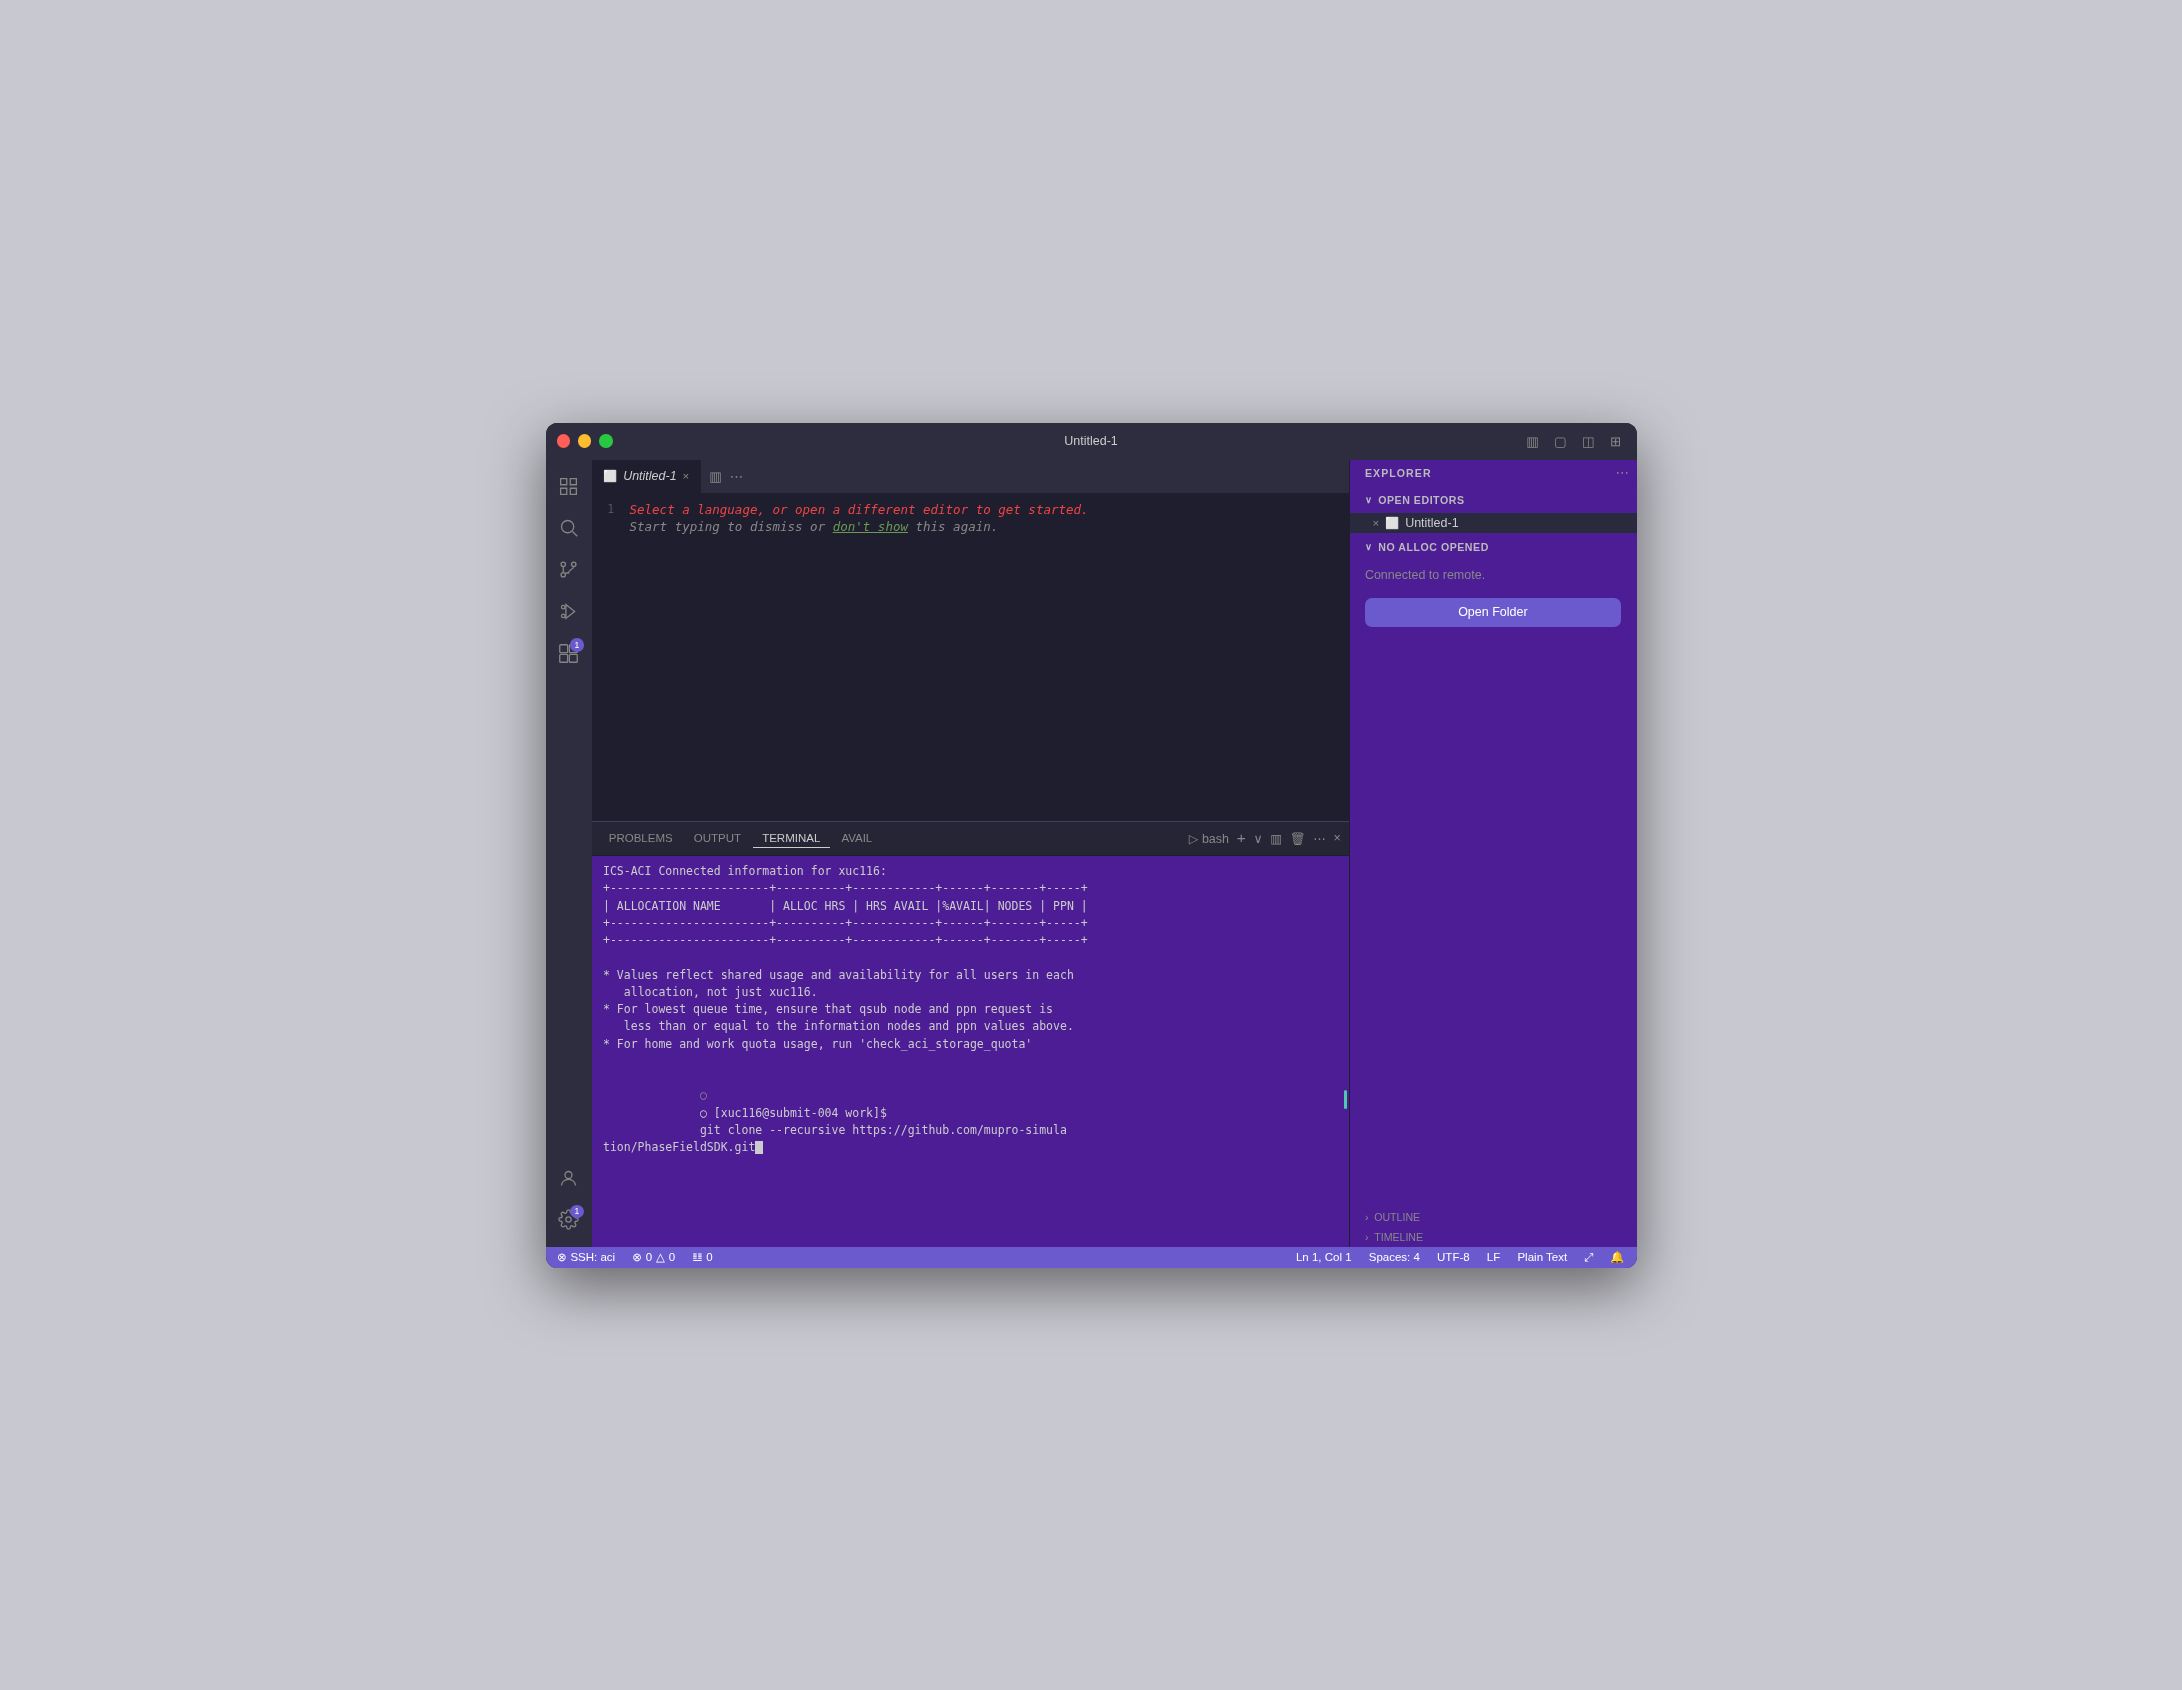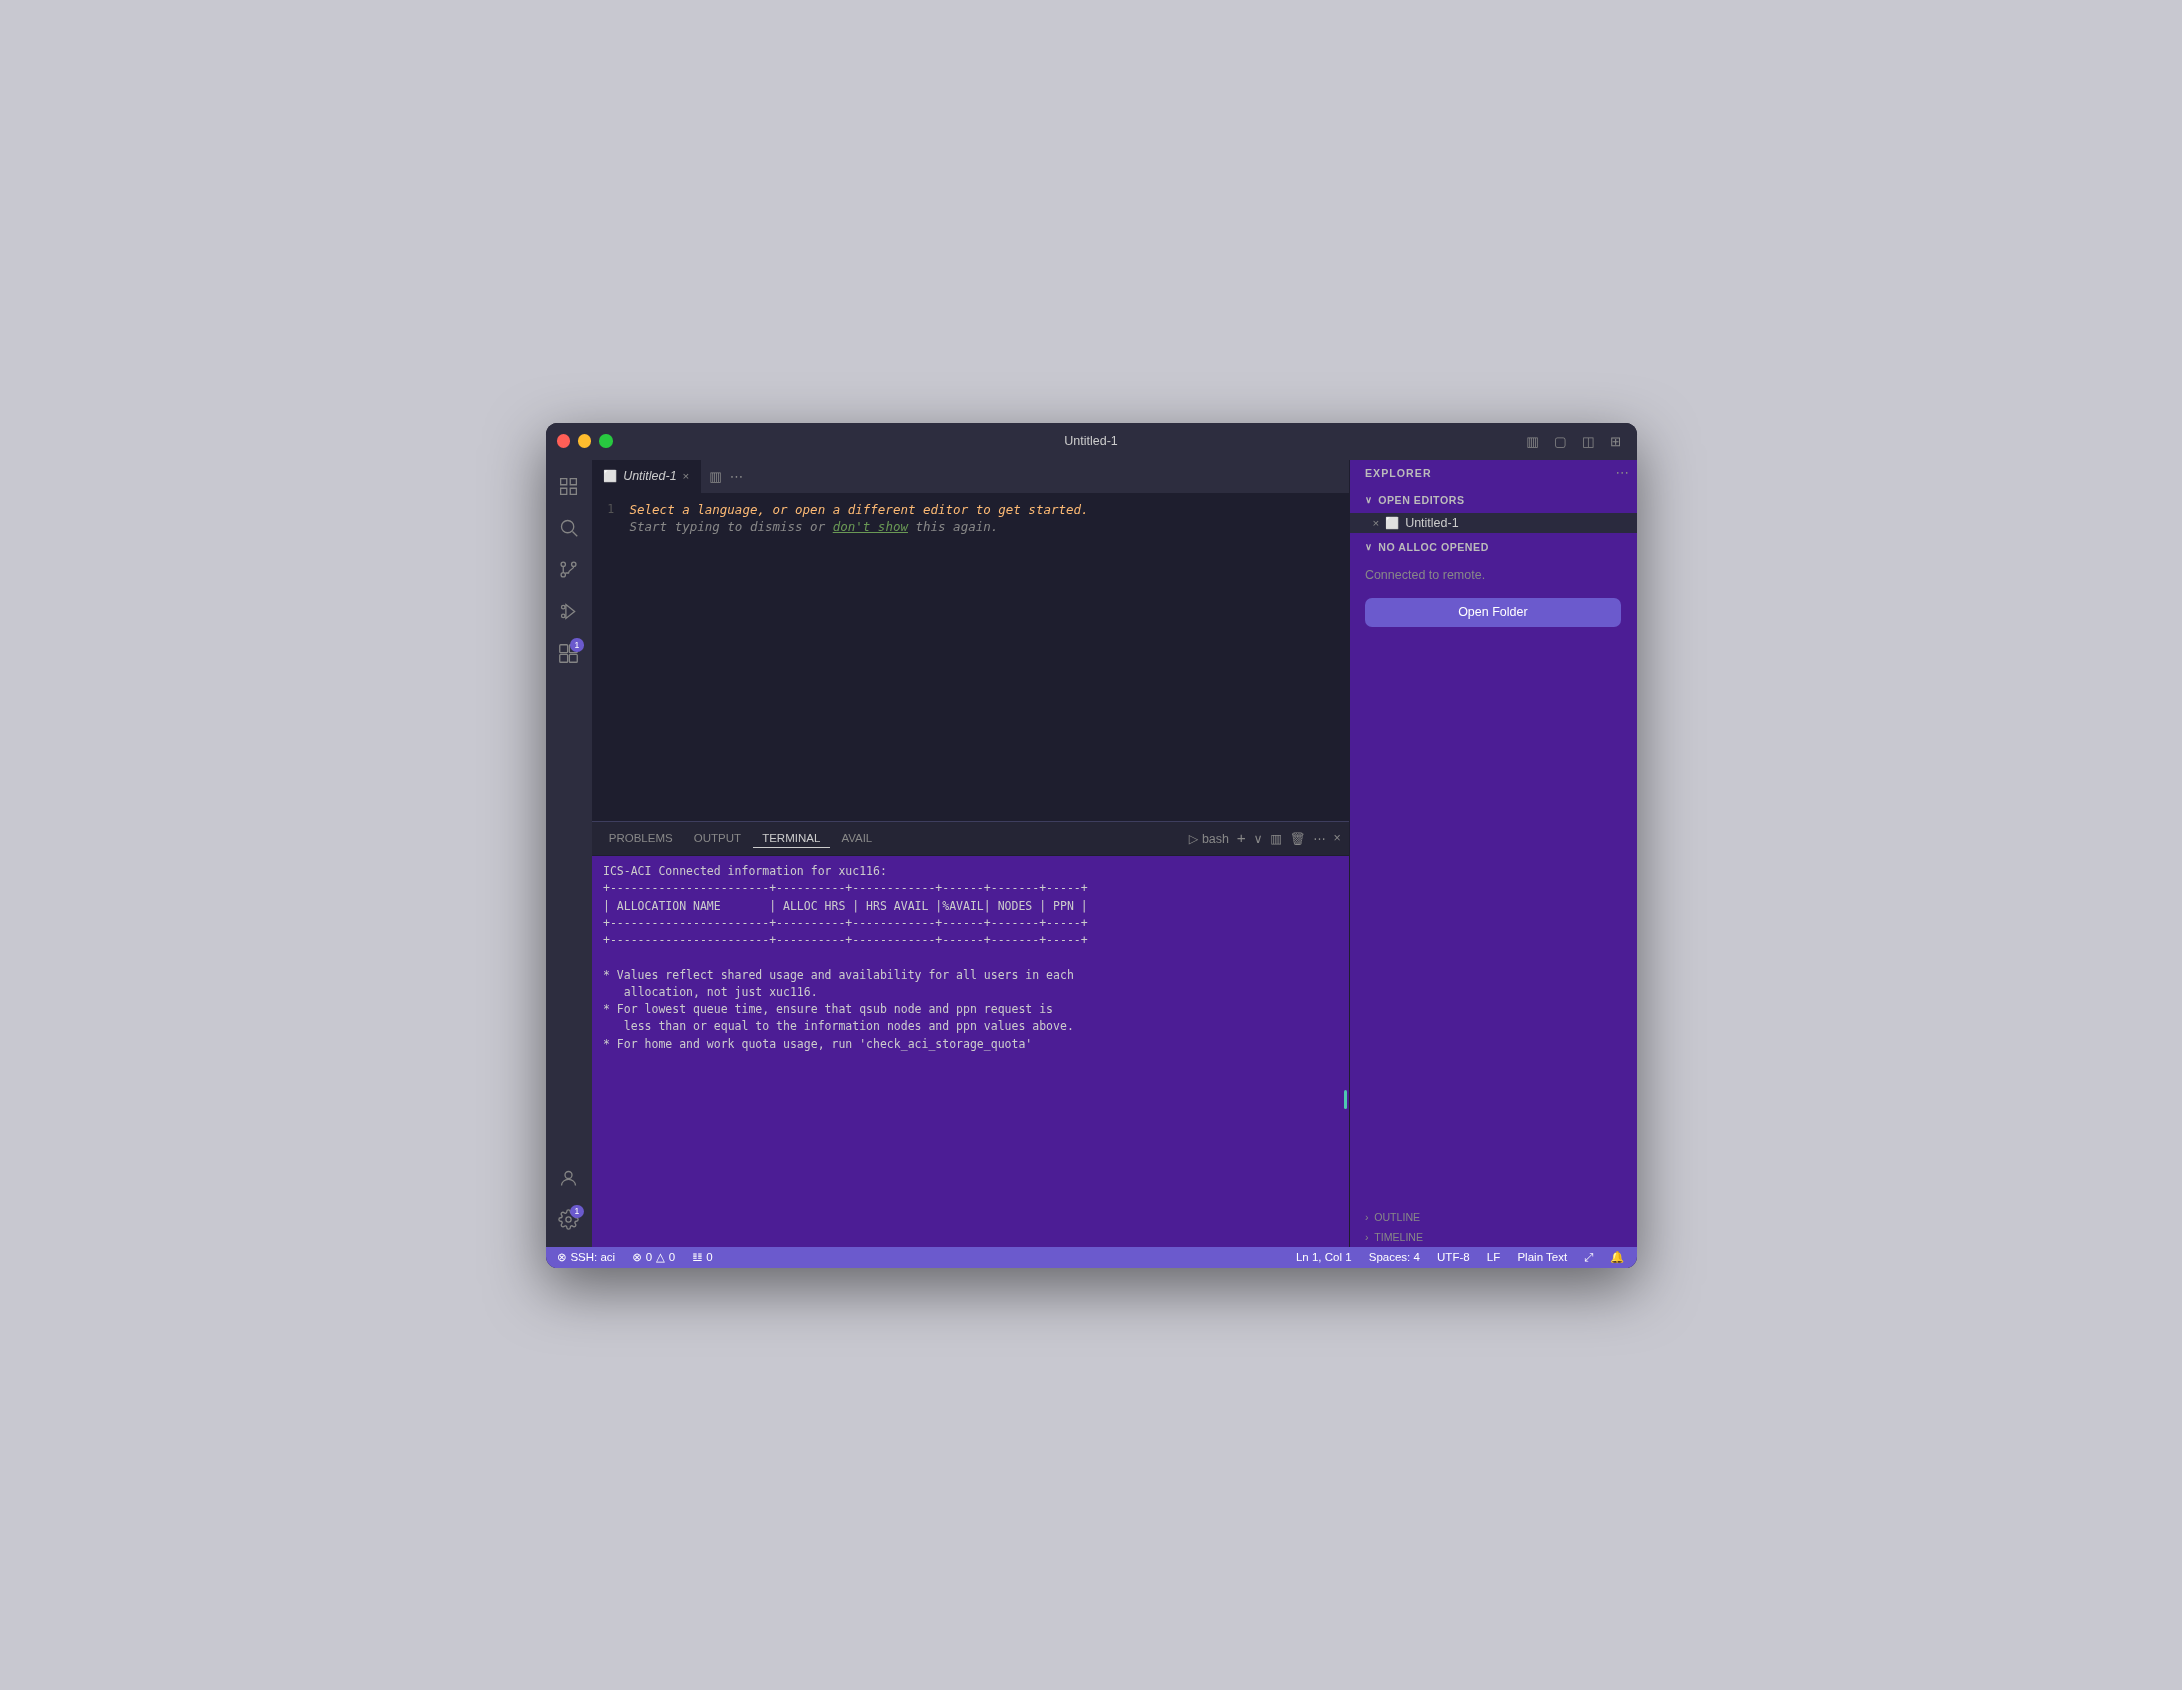--- a/index.html
+++ b/index.html
@@ -183,21 +183,21 @@
       font-size: 11.5px;
       flex-shrink: 0;
       user-select: none;
     }
     .code-content {
       flex: 1;
       color: #888;
       font-style: italic;
       font-size: 12.5px;
     }
-    .hint-green { color: #fdba74; font-style: italic; }
+    .hint-green { color: #ef4444; font-style: italic; }
     .hint-link { color: #6a9955; text-decoration: underline; font-style: italic; }
     .hint-normal { color: #888; font-style: italic; }
     
     .terminal-panel {
       flex: 1;
       display: flex;
       flex-direction: column;
       border-top: 1px solid #3e3e5e;
       background: #4c1d95;
       overflow: hidden;
@@ -511,20 +511,26 @@
             <div class="terminal-line">| ALLOCATION NAME       | ALLOC HRS | HRS AVAIL |%AVAIL| NODES | PPN |</div>
             <div class="terminal-line">+-----------------------+----------+------------+------+-------+-----+</div>
             <div class="terminal-line">+-----------------------+----------+------------+------+-------+-----+</div>
             <div class="terminal-line">&nbsp;</div>
             <div class="terminal-line">* Values reflect shared usage and availability for all users in each</div>
             <div class="terminal-line">   allocation, not just xuc116.</div>
             <div class="terminal-line">* For lowest queue time, ensure that qsub node and ppn request is</div>
             <div class="terminal-line">   less than or equal to the information nodes and ppn values above.</div>
             <div class="terminal-line">* For home and work quota usage, run 'check_aci_storage_quota'</div>
             <div class="terminal-line">&nbsp;</div>
+            <div class="terminal-line">
+              <span class="terminal-prompt-white" style="color:#888;">○ </span>
+              <span>○ [xuc116@submit-004 work]$ </span>
+              <span>git clone --recursive https://github.com/mupro-simula
+tion/PhaseFieldSDK.git<span class="cursor-block"></span></span>
+            </div>
             <div class="terminal-scroll-indicator" style="top:60%;"></div>
           </div>
         </div>
       </div>
     </div>
 
     <div class="sidebar">
       <div class="sidebar-header-bar">
         <span class="sidebar-title">EXPLORER</span>
         <div class="sidebar-header-actions">

